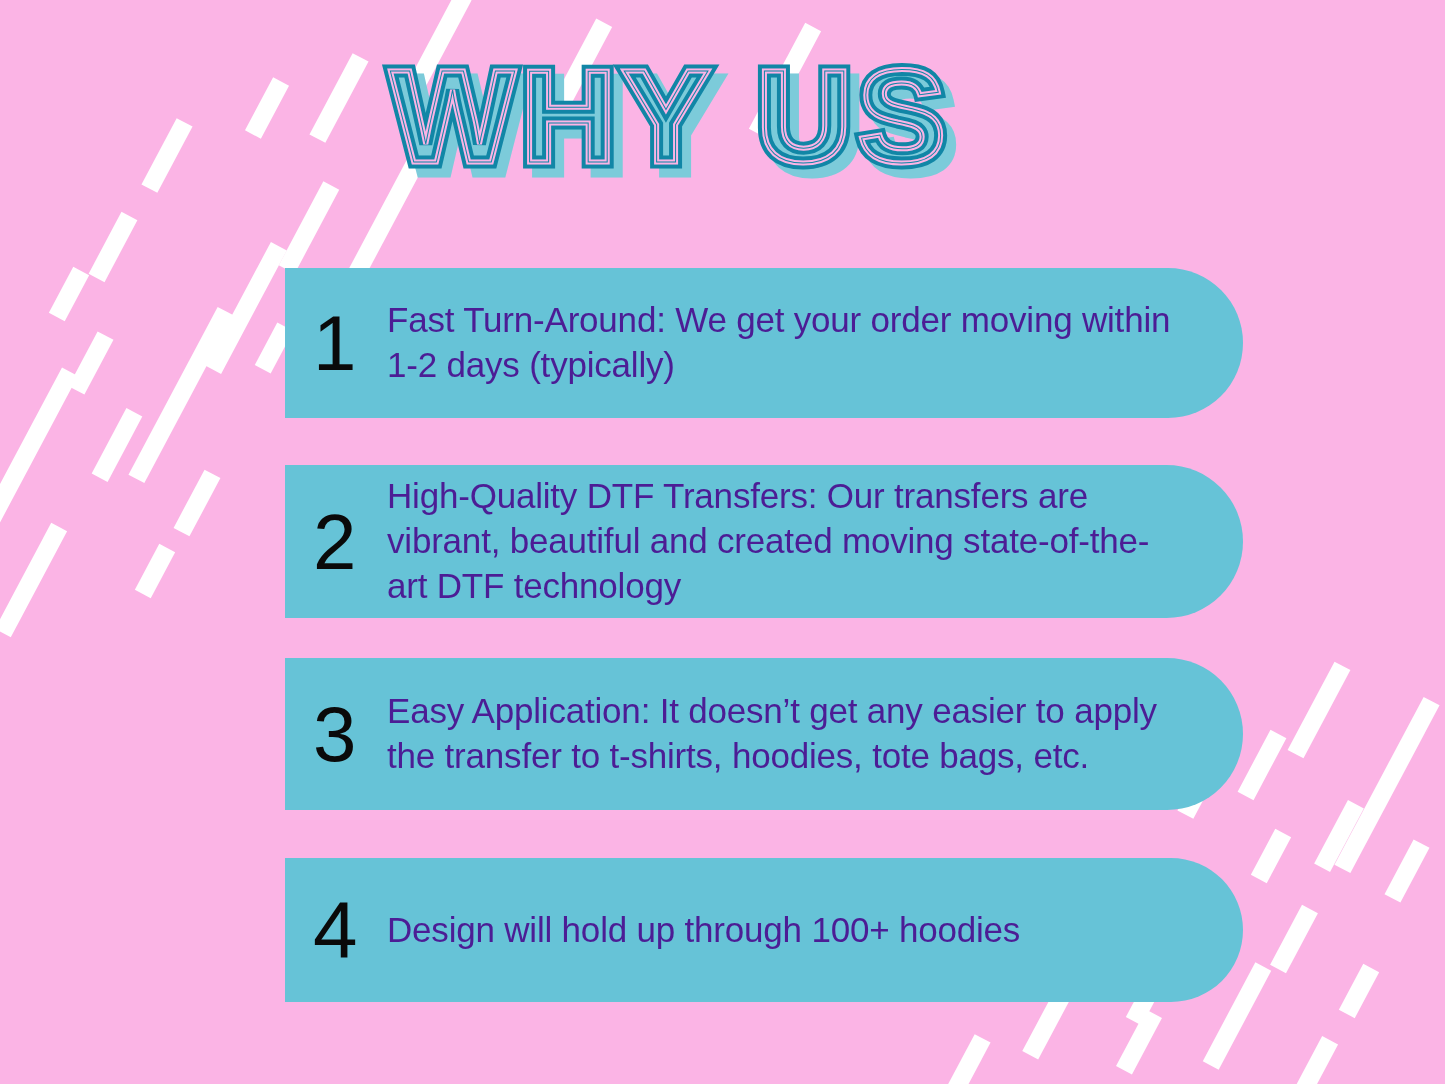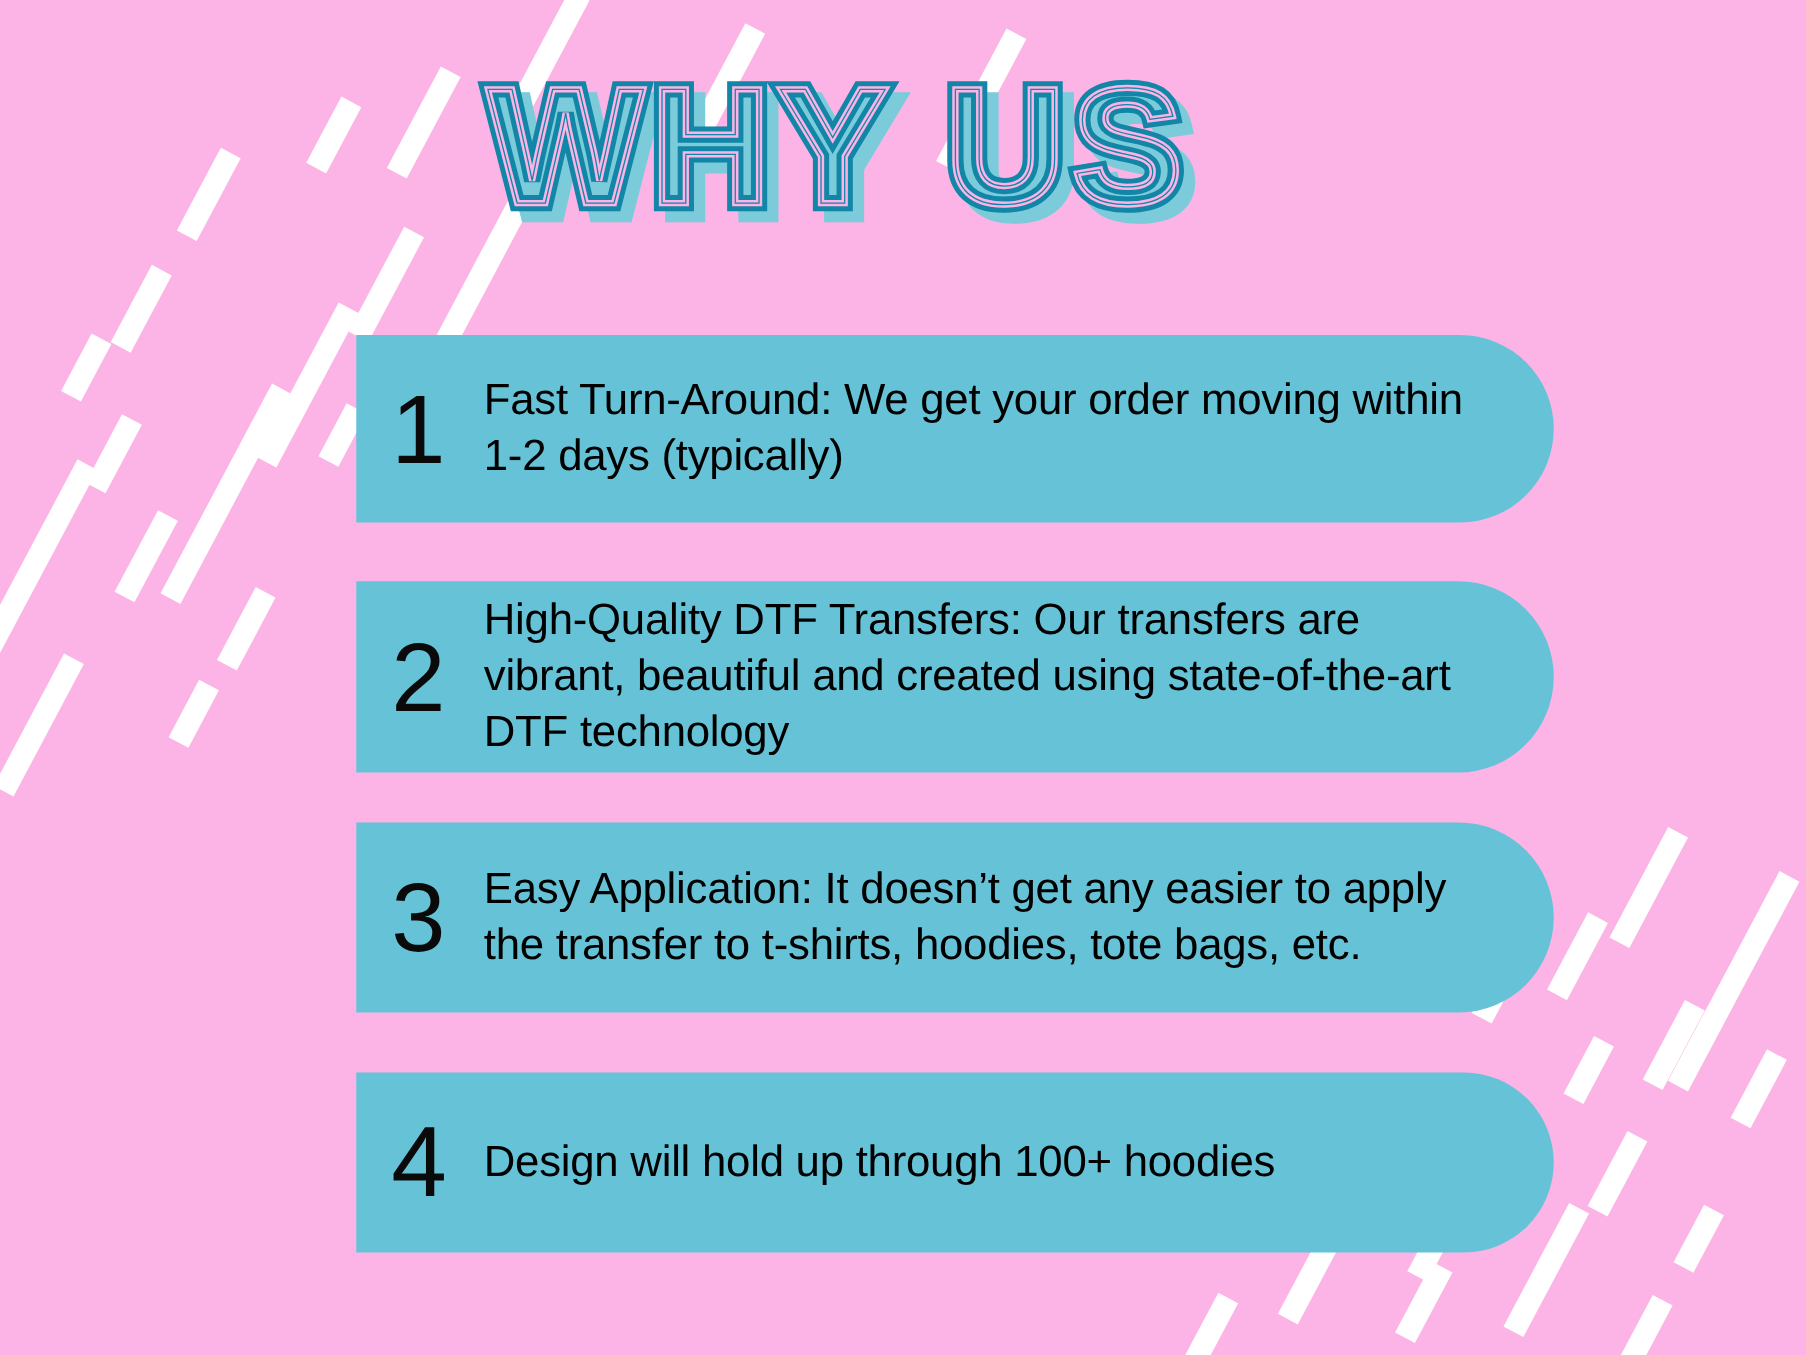--- a/index.html
+++ b/index.html
@@ -96,21 +96,21 @@
     font-weight: 300;
     color: #0a0a0a;
     text-align: left;
     font-family: "Liberation Sans", sans-serif;
   }
   .card-text {
     flex: 1 1 auto;
     font-size: 35px;
     line-height: 1.28;
     font-weight: 400;
-    color: #000000;
+    color: #4c1d95;
     padding-right: 56px;
     letter-spacing: -0.2px;
   }
   .card-4 .card-number { font-size: 80px; }
   .card-4 .card-text { font-size: 35px; }
 </style>
 </head>
 <body>
 
 <div id="poster">
@@ -161,21 +161,21 @@
     <div class="heading-layer heading-core">WHY US</div>
   </div>
 
   <div class="card card-1">
     <div class="card-number">1</div>
     <div class="card-text">Fast Turn-Around: We get your order moving within 1-2 days (typically)</div>
   </div>
 
   <div class="card card-2">
     <div class="card-number">2</div>
-    <div class="card-text">High-Quality DTF Transfers: Our transfers are vibrant, beautiful and created using state-of-the-art DTF technology</div>
+    <div class="card-text">High-Quality DTF Transfers: Our transfers are vibrant, beautiful and created moving state-of-the-art DTF technology</div>
   </div>
 
   <div class="card card-3">
     <div class="card-number">3</div>
     <div class="card-text">Easy Application: It doesn’t get any easier to apply the transfer to t-shirts, hoodies, tote bags, etc.</div>
   </div>
 
   <div class="card card-4">
     <div class="card-number">4</div>
     <div class="card-text">Design will hold up through 100+ hoodies</div>

